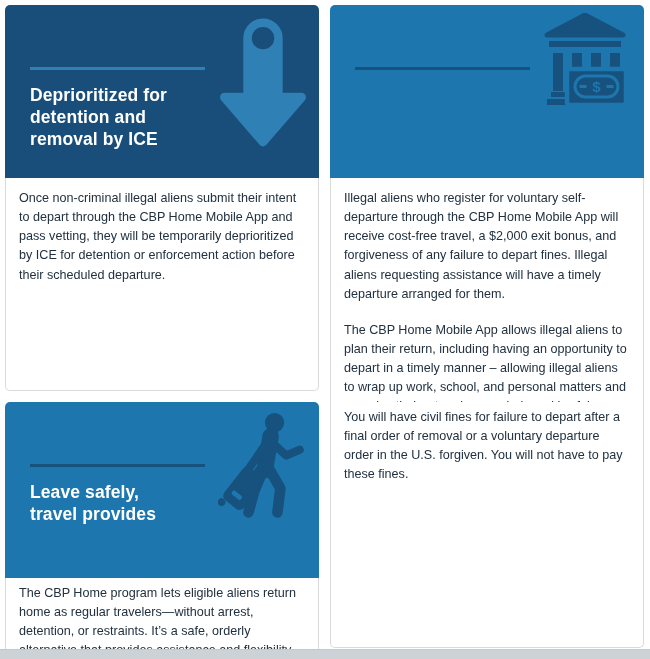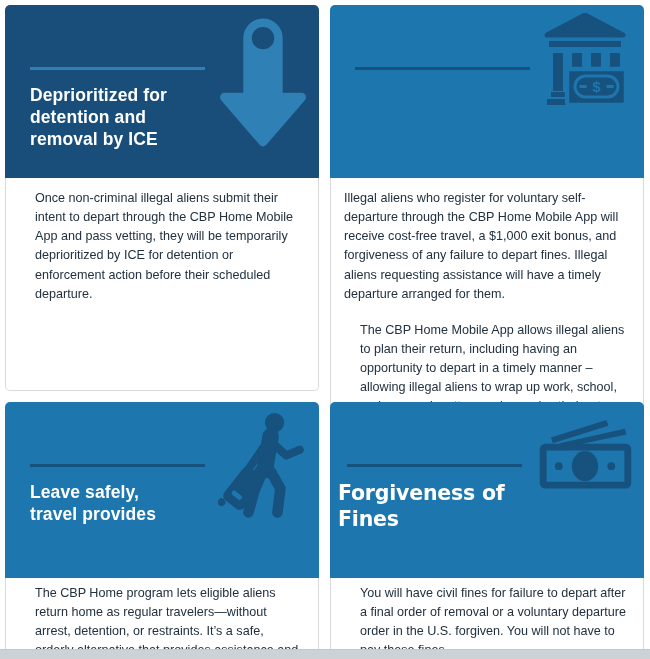--- a/index.html
+++ b/index.html
@@ -49,21 +49,21 @@
     flex:1 1 auto;
     background:#ffffff;
     border:1px solid #d8dadb; border-top:0;
     border-radius:0 0 5px 5px;
     padding:11px 14px 8px 13px;
     color:#22313f;
     font-size:12.6px; line-height:1.52;
   }
   .row2 .card-body { padding-top:6px; }
   .card-body p { margin:0 0 17px 0; }
-  .card-body p:last-child { margin-bottom:0;margin-left:16px; }
+  .card-body p:last-child { margin-bottom:0; }
   .hdr-icon { position:absolute; }
   .icon-arrow    { right:10px; top:9px;  width:92px; height:136px; }
   .icon-bank     { right:16px; top:8px;  width:86px; height:96px; }
   .icon-traveler { right:13px; top:10px; width:88px; height:114px; }
   .icon-cash     { right:12px; top:15px; width:94px; height:72px; }
   .footer-band {
     flex:0 0 10px;
     margin-top:1px;
     background:#ccd2d6;
     border-top:1px solid #c2c9ce;
@@ -102,21 +102,21 @@
         <rect x="68" y="40" width="10" height="38" fill="#17517e"></rect>
         <rect x="9" y="79" width="22" height="5" fill="#17517e"></rect>
         <rect x="5" y="86" width="30" height="6" fill="#17517e"></rect>
         <rect x="25" y="56" width="59" height="36" rx="3" fill="#17517e" stroke="#1d77ae" stroke-width="4.5"></rect>
         <rect x="33" y="63" width="43" height="21" rx="10.5" fill="none" stroke="#1d77ae" stroke-width="3"></rect>
         <path d="M37.5 73.5 h7 M64.5 73.5 h7" stroke="#1d77ae" stroke-width="3"></path>
         <text x="54.5" y="79" text-anchor="middle" font-size="15" font-weight="bold" font-family="Liberation Sans, sans-serif" fill="#1d77ae">$</text>
       </svg>
     </div>
     <div class="card-body">
-      <p>Illegal aliens who register for voluntary self-departure through the CBP Home Mobile App will receive cost-free travel, a $1,000 exit bonus, and forgiveness of any failure to depart fines. Illegal aliens requesting assistance will have a timely departure arranged for them.</p>
+      <p>Illegal aliens who register for voluntary self-departure through the CBP Home Mobile App will receive cost-free travel, a $2,000 exit bonus, and forgiveness of any failure to depart fines. Illegal aliens requesting assistance will have a timely departure arranged for them.</p>
       <p>The CBP Home Mobile App allows illegal aliens to plan their return, including having an opportunity to depart in a timely manner – allowing illegal aliens to wrap up work, school, and personal matters and organize their return in an orderly and lawful way.</p>
     </div>
   </div>
 
   <div class="card card--blue row2">
     <div class="card-header">
       <div class="accent-line"></div>
       <h2 class="card-title">Leave safely,
 travel provides</h2>
       <svg class="hdr-icon icon-traveler" viewBox="0 0 90 118" aria-hidden="true">
@@ -135,32 +135,20 @@
           <circle cx="9" cy="106" r="4" fill="#17517e"></circle>
         </g>
       </svg>
     </div>
     <div class="card-body">
       <p>The CBP Home program lets eligible aliens return home as regular travelers—without arrest, detention, or restraints. It’s a safe, orderly alternative that provides assistance and flexibility, not fear.</p>
     </div>
   </div>
 
   <div class="card card--blue card--fines row2">
-    <div class="card-header">
-      <div class="accent-line"></div>
-      <h2 class="card-title">Forgiveness of Fines</h2>
-      <svg class="hdr-icon icon-cash" viewBox="0 0 96 74" aria-hidden="true">
-        <path d="M13 21 L70 3 L72 9 L15 27 Z" fill="#17517e"></path>
-        <path d="M22 27 L89 12 L90.5 18 L23.5 32 Z" fill="#17517e"></path>
-        <rect x="5" y="31" width="87" height="39" rx="2" fill="none" stroke="#17517e" stroke-width="7"></rect>
-        <ellipse cx="48" cy="50.5" rx="13.5" ry="15.5" fill="#17517e"></ellipse>
-        <circle cx="21" cy="50.5" r="4" fill="#17517e"></circle>
-        <circle cx="75" cy="50.5" r="4" fill="#17517e"></circle>
-      </svg>
-    </div>
     <div class="card-body">
       <p>You will have civil fines for failure to depart after a final order of removal or a voluntary departure order in the U.S. forgiven. You will not have to pay these fines.</p>
     </div>
   </div>
 
 </div>
 
 <div class="footer-band"></div>
 
 </body></html>

